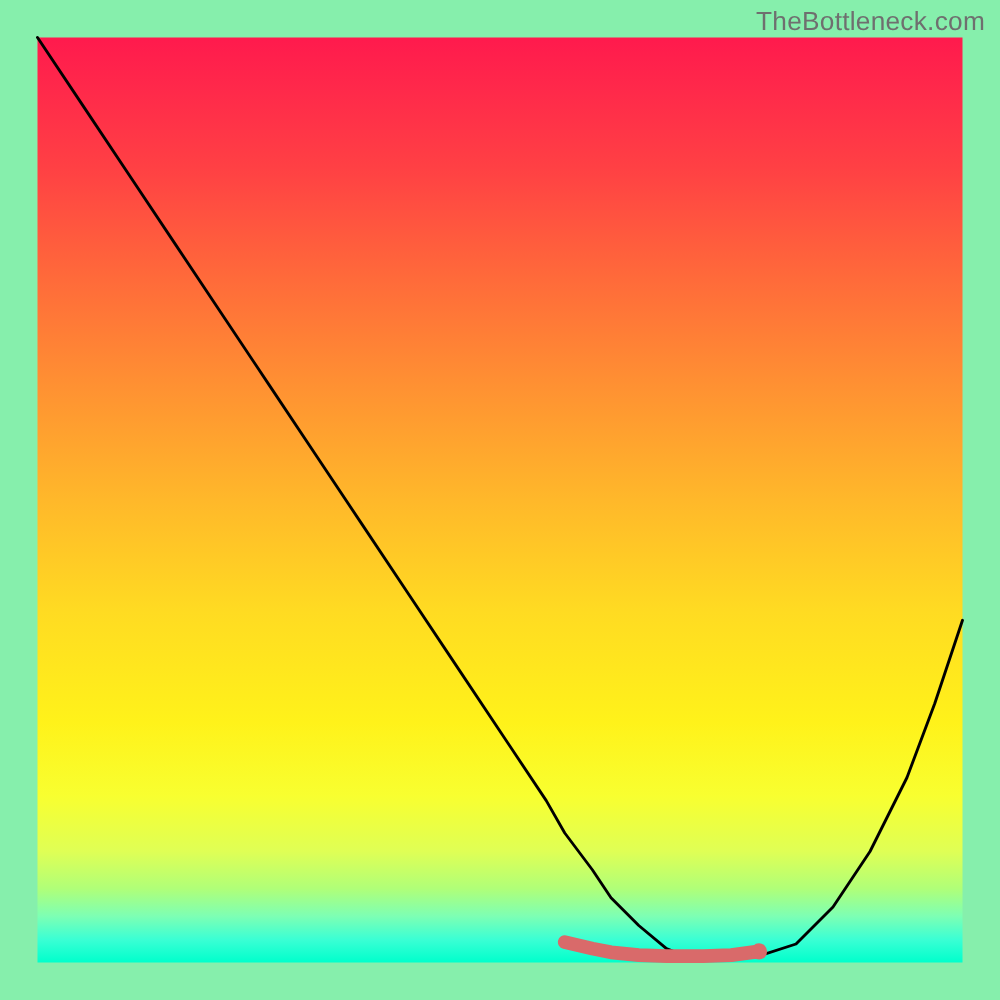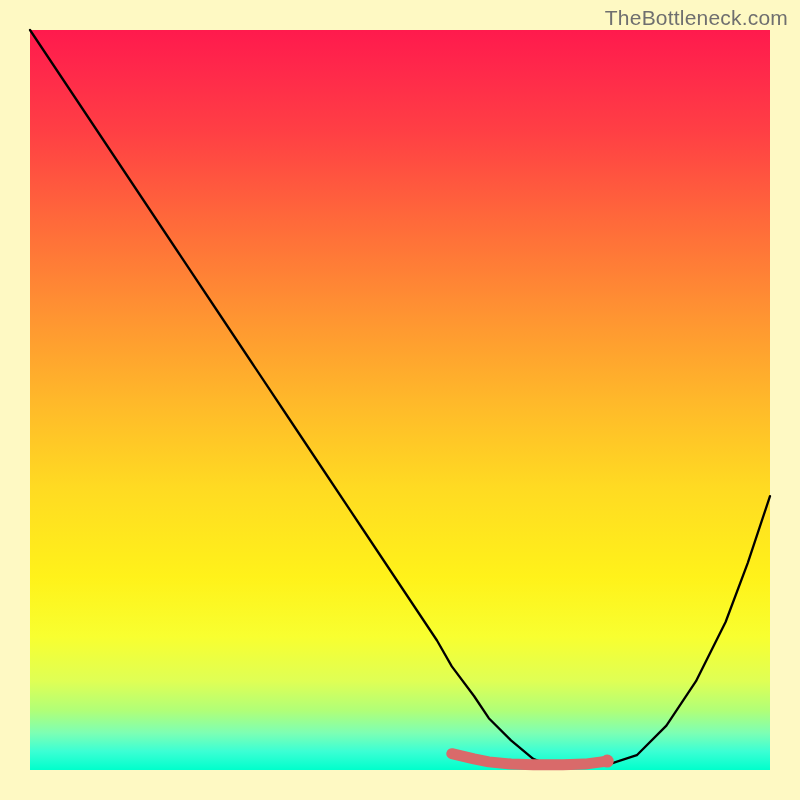--- a/index.html
+++ b/index.html
@@ -10,21 +10,21 @@
     background: #000;
     overflow: hidden;
     font-family: Arial, Helvetica, sans-serif;
   }
   .frame {
     position: absolute;
     top: 0;
     left: 0;
     width: 800px;
     height: 800px;
-    background: #fef9c3;
+    background: #86efac;
   }
   .plot-area {
     position: absolute;
     top: 30px;
     left: 30px;
     width: 740px;
     height: 740px;
   }
   .gradient-bg {
     position: absolute;

